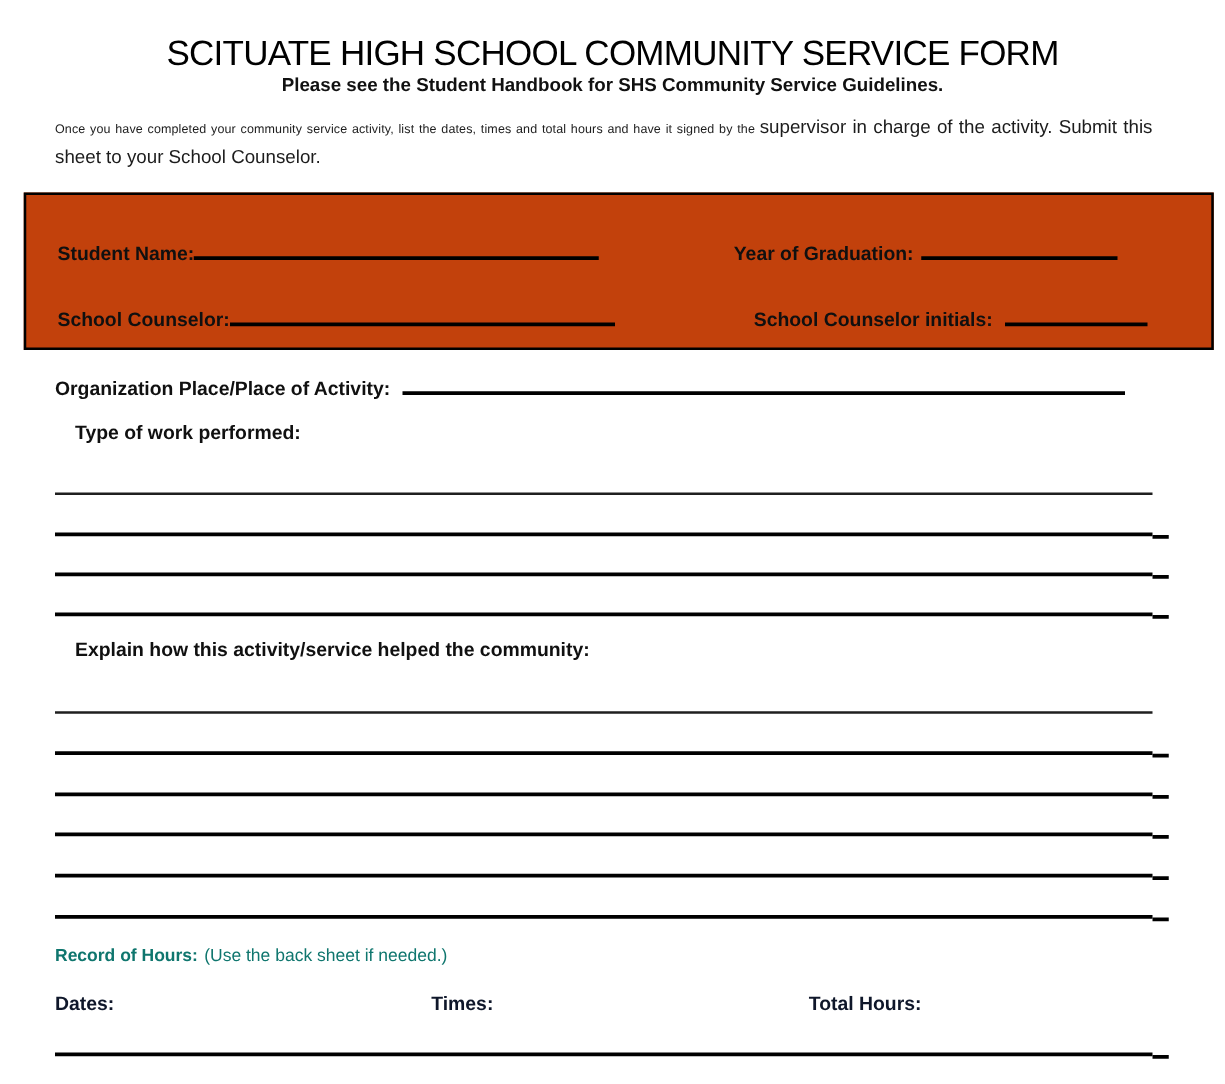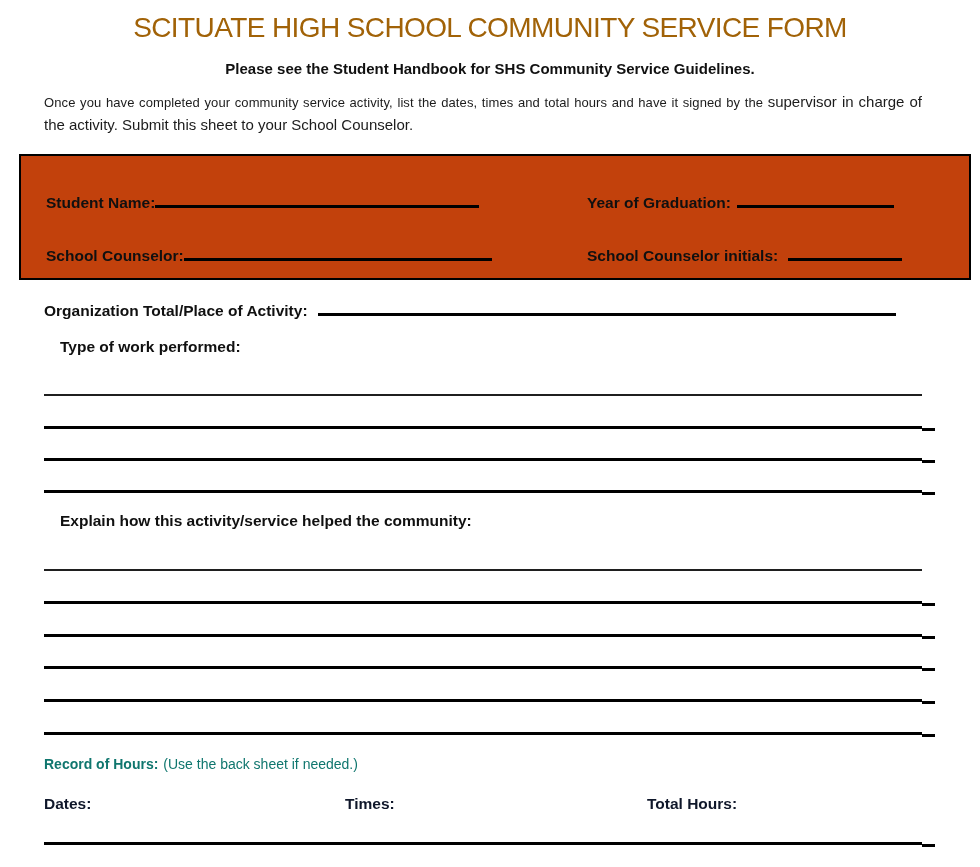--- a/index.html
+++ b/index.html
@@ -4,43 +4,43 @@
 <style>
   html,body{margin:0;padding:0;background:#ffffff;}
   body{
     width:980px;height:867px;position:relative;
     font-family:"Liberation Sans", sans-serif;
     color:#151515;
   }
   .page{position:relative;width:980px;height:867px;background:#fff;overflow:hidden;}
 
   .title{
-    position:absolute;top:12px;left:0;width:100%;margin:0;
-    text-align:center;font-size:28px;font-weight:400;letter-spacing:-0.6px;color:#a16207;
+    position:absolute;top:27px;left:0;width:100%;margin:0;
+    text-align:center;font-size:28px;font-weight:400;letter-spacing:-0.6px;color:#000000;
   }
   .subtitle{
     position:absolute;top:60px;left:0;width:100%;
     text-align:center;font-size:15px;font-weight:700;color:#111;
   }
   .intro{
     position:absolute;left:44px;top:91px;width:878px;margin:0;
     font-size:15px;line-height:22px;text-align:justify;color:#1c1c1c;
   }
-  .intro-small{font-size:13px;letter-spacing:0.1px;}
+  .intro-small{font-size:10px;letter-spacing:0.1px;}
 
   .info-box{
     position:absolute;left:19px;top:154px;width:948px;height:122px;
     background:#c2410c;border:2px solid #000;
   }
   .field{position:absolute;font-size:15.5px;font-weight:700;white-space:nowrap;color:#101010;}
   .fill{display:inline-block;height:13px;border-bottom:3px solid #000;vertical-align:baseline;}
   .f-student{left:25px;top:36px;}
   .f-year{left:566px;top:36px;}
   .f-counselor{left:25px;top:89px;}
-  .f-initials{left:566px;top:89px;}
+  .f-initials{left:582px;top:89px;}
   .w324{width:324px;}
   .w157{width:157px;margin-left:6px;}
   .w308{width:308px;}
   .w114{width:114px;margin-left:10px;}
 
   .org-row{position:absolute;left:44px;top:300px;font-size:15.5px;font-weight:700;white-space:nowrap;color:#101010;}
   .org-fill{width:578px;margin-left:10px;}
 
   .sec-label{position:absolute;left:44px;font-size:15.5px;font-weight:700;color:#101010;margin-left:16px;}
   .type-label{top:338px;}
@@ -75,21 +75,21 @@
 
   <p class="intro"><span class="intro-small">Once you have completed your community service activity, list the dates, times and total hours and have it signed by the </span><span>supervisor in charge of the activity. Submit this sheet to your School Counselor.</span></p>
 
   <div class="info-box">
     <div class="field f-student"><span>Student Name:</span><span class="fill w324"></span></div>
     <div class="field f-counselor"><span>School Counselor:</span><span class="fill w308"></span></div>
     <div class="field f-year"><span>Year of Graduation:</span><span class="fill w157"></span></div>
     <div class="field f-initials"><span>School Counselor initials:</span><span class="fill w114"></span></div>
   </div>
 
-  <div class="org-row"><span>Organization Total/Place of Activity:</span><span class="fill org-fill"></span></div>
+  <div class="org-row"><span>Organization Place/Place of Activity:</span><span class="fill org-fill"></span></div>
 
   <div class="sec-label type-label">Type of work performed:</div>
 
   <div class="wline thin t1"></div>
   <div class="wline tail t2"></div>
   <div class="wline tail t3"></div>
   <div class="wline tail t4"></div>
 
   <div class="sec-label explain-label">Explain how this activity/service helped the community:</div>
 

